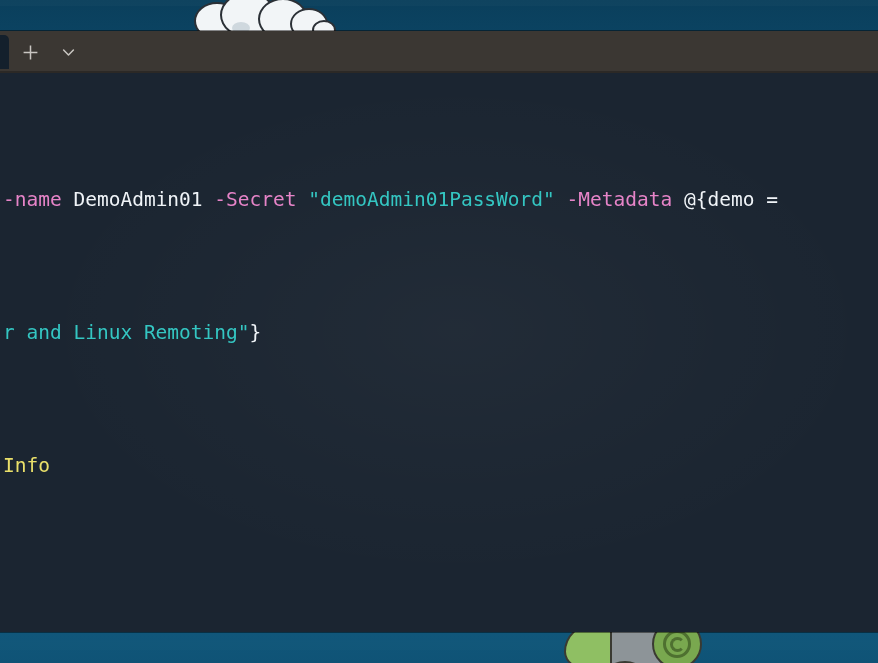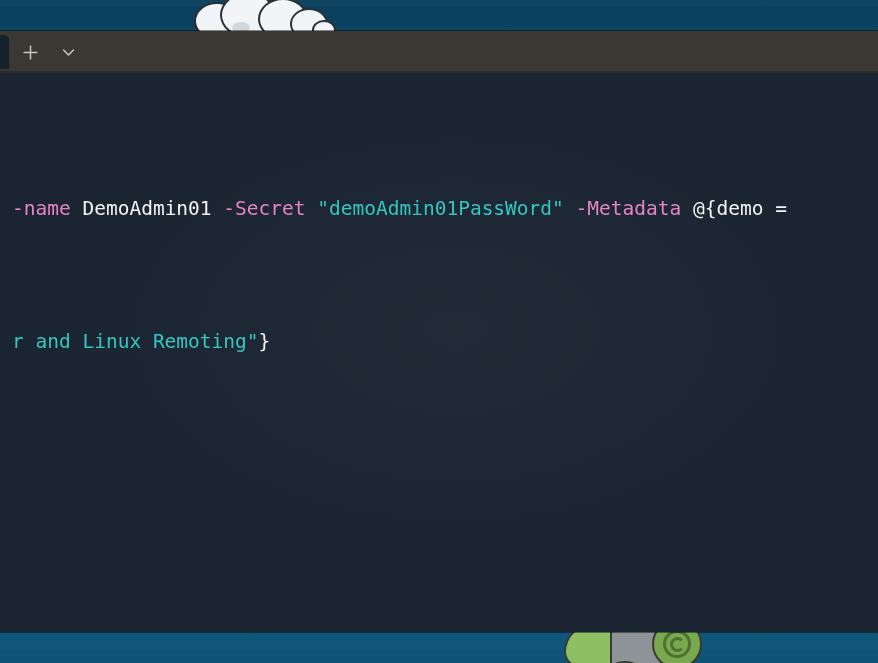--- a/index.html
+++ b/index.html
@@ -155,21 +155,21 @@
     cursor: pointer;
   }
   .tabbar-btn svg { display: block; }
 
   
   #terminal-body {
     flex: 1;
     background: #1b2531;
     position: relative;
     overflow: hidden;
-    padding: 12px;
+    padding: 3px;
   }
   
   #terminal-body::before {
     content: "";
     position: absolute;
     inset: 0;
     background: radial-gradient(ellipse 62% 58% at 52% 46%,
                  rgba(255,255,255,0.030) 0%,
                  rgba(255,255,255,0.012) 45%,
                  rgba(0,0,0,0.0) 78%);
@@ -245,20 +245,21 @@
 
     <div id="console-output">
 
       
       <div class="line"><span class="tok-param">-name </span><span class="tok-white">DemoAdmin01 </span><span class="tok-param">-Secret </span><span class="tok-string">"demoAdmin01PassWord" </span><span class="tok-param">-Metadata </span><span class="tok-white">@{demo =</span></div>
 
       
       <div class="line"><span class="tok-string">r and Linux Remoting"</span><span class="tok-white">}</span></div>
 
       
+      <div class="line"><span class="tok-cmd">Info</span></div>
 
       <div class="line sp-1"></div>
 
       
       
 
       
       
 
       

